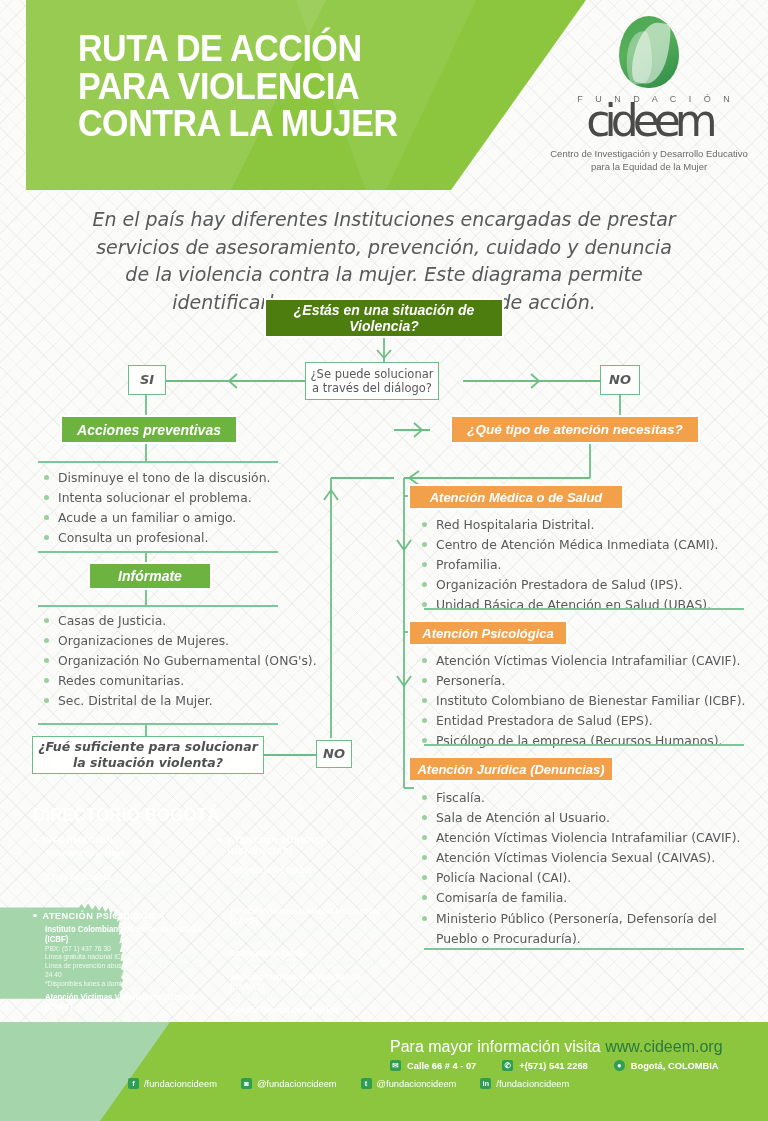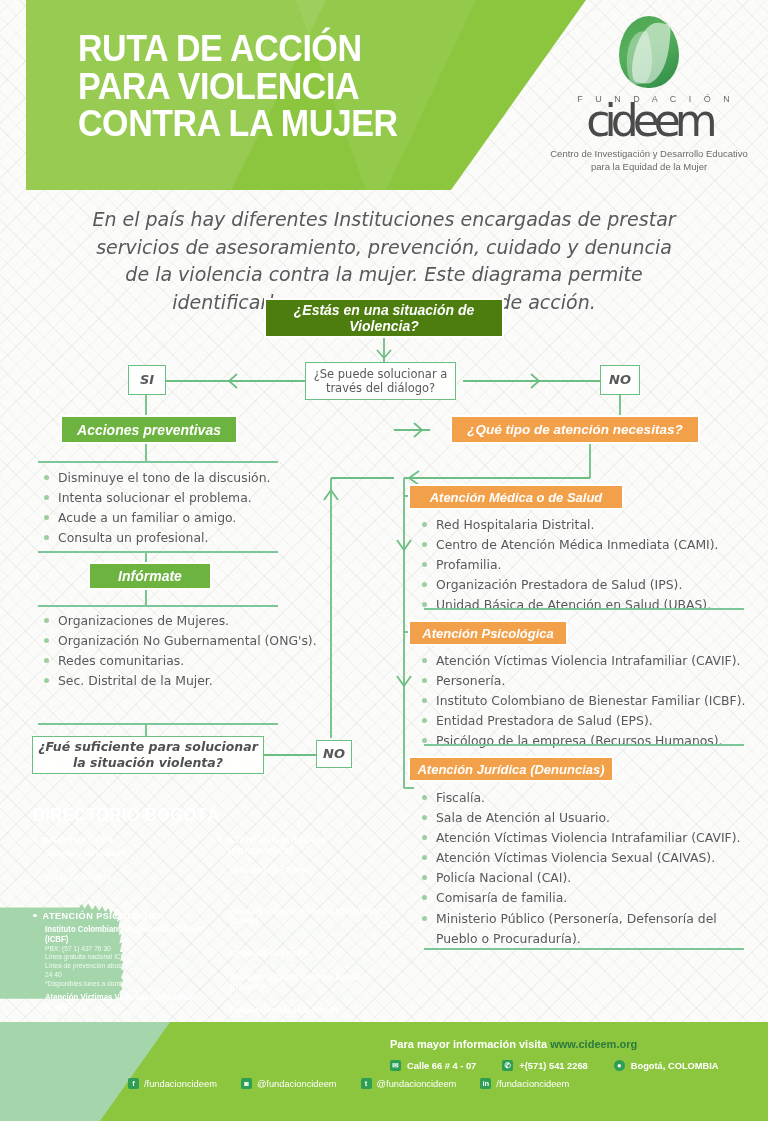--- a/index.html
+++ b/index.html
@@ -164,21 +164,21 @@
     position:absolute; left:0; top:1022px; width:768px; height:99px;
     background:#8cc63e; overflow:hidden;
   }
   .footer-shape{
     position:absolute; left:0; top:0; width:420px; height:99px;
     background:#a5d6ab;
     clip-path: polygon(0 0, 170px 0, 100px 99px, 0 99px);
   }
   .footer-line1{
     position:absolute; left:390px; top:16px; width:360px;
-    color:#ffffff; font-weight:bold; font-size:11px; white-space:nowrap;
+    color:#ffffff; font-weight:normal; font-size:16px; white-space:nowrap;
   }
   .footer-line1 .site{ color:#2b7a3e; }
   .footer-contact{
     position:absolute; left:390px; top:38px; width:372px;
     display:flex; align-items:center; gap:6px;
     color:#ffffff; font-size:9.3px; font-weight:bold; white-space:nowrap;
   }
   .footer-social{
     position:absolute; left:128px; top:56px; width:634px;
     display:flex; align-items:center; gap:5px;
@@ -273,21 +273,21 @@
       <line x1="404" y1="788" x2="414" y2="788"></line>
     </g>
   </svg>
 
   <div class="flow">
 
     <div class="brush green" style="left:264px; top:298px; width:240px; height:40px; font-size:14px; line-height:1.15;">
       <span>¿Estás en una situación de Violencia?</span>
     </div>
 
-    <div class="node-box" style="left:305px; top:362px; width:151px; height:38px;">
+    <div class="node-box" style="left:305px; top:362px; width:134px; height:38px;">
       <span>¿Se puede solucionar a través del diálogo?</span>
     </div>
 
     <div class="node-box small" style="left:128px; top:365px; width:38px; height:30px;">
       <span>SI</span>
     </div>
 
     <div class="node-box small" style="left:600px; top:365px; width:40px; height:30px;">
       <span>NO</span>
     </div>
@@ -302,20 +302,21 @@
       <li>Acude a un familiar o amigo.</li>
       <li>Consulta un profesional.</li>
     </ul>
     <div class="rule" style="left:38px; top:551px; width:240px;"></div>
 
     <div class="brush green-d" style="left:88px; top:562px; width:124px; height:28px; font-size:14px;">
       <span>Infórmate</span>
     </div>
     <div class="rule" style="left:38px; top:605px; width:240px;"></div>
     <ul class="list" style="left:42px; top:611px; width:280px;">
+      <li>Casas de Justicia.</li>
       <li>Organizaciones de Mujeres.</li>
       <li>Organización No Gubernamental (ONG's).</li>
       <li>Redes comunitarias.</li>
       <li>Sec. Distrital de la Mujer.</li>
     </ul>
     <div class="rule" style="left:38px; top:723px; width:240px;"></div>
 
     <div class="node-box italic" style="left:32px; top:736px; width:232px; height:38px;">
       <span>¿Fué suficiente para solucionar la situación violenta?</span>
     </div>

